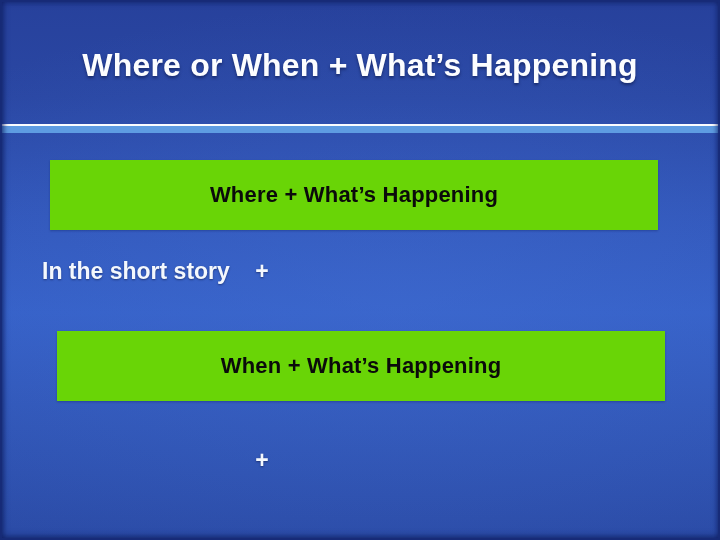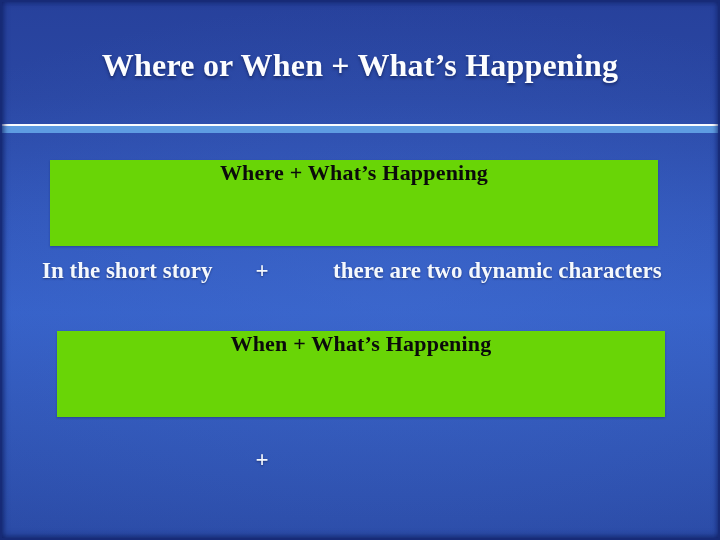--- a/index.html
+++ b/index.html
@@ -17,21 +17,20 @@
     overflow: hidden;
     background:
       radial-gradient(ellipse 900px 420px at 55% 55%, rgba(70,115,215,0.35) 0%, rgba(70,115,215,0) 70%),
       linear-gradient(to bottom,
         var(--bg-top, #27419c) 0%,
         #2a47a3 18%,
         #3156b9 40%,
         var(--bg-mid, #3560c7) 58%,
         #3157b8 75%,
         var(--bg-bottom, #2b4ba6) 100%);
-    font-family: Liberation Serif, serif;
   }
   .frame {
     position: absolute;
     inset: 0;
     pointer-events: none;
     box-shadow:
       inset 0 0 0 2px rgba(24,44,120,0.85),
       inset 5px 0 6px -2px rgba(16,32,100,0.9),
       inset -4px 0 6px -2px rgba(16,32,100,0.8),
       inset 0 4px 6px -2px rgba(16,32,100,0.8),
@@ -51,24 +50,24 @@
     letter-spacing: 0.2px;
     white-space: nowrap;
   }
   .divider { position: absolute; left: 0; right: 0; top: 124px; }
   .divider-white { height: 2px; background: var(--divider-white, #fbfdff); }
   .divider-blue  { height: 7px; background: var(--divider-blue, #5e9ce2); }
   .header-box {
     position: absolute;
     left: 50px;
     width: 608px;
-    height: 86px;
+    height: 70px;
     background: var(--box-green, #69d506);
     display: flex;
-    align-items: flex-start;
+    align-items: center;
     justify-content: center;
     box-shadow: 0 1px 2px rgba(15, 30, 90, 0.35);
   }
   .header-box.first  { top: 160px; }
   .header-box.second { top: 331px; margin-left: 7px; }
   .header-label {
     font-size: 22px;
     font-weight: bold;
     color: var(--box-text, #0b0b0b);
     letter-spacing: 0.2px;
@@ -104,21 +103,20 @@
     <div class="divider-blue"></div>
   </div>
 
   <div class="header-box first">
     <span class="header-label">Where + What’s Happening</span>
   </div>
 
   <div class="formula-row first">
     <span class="f-left">In the short story</span>
     <span class="f-plus">+</span>
-    <span class="f-right">there are two dynamic characters</span>
   </div>
 
   <div class="header-box second">
     <span class="header-label">When + What’s Happening</span>
   </div>
 
   <div class="formula-row second">
     <span class="f-plus">+</span>
   </div>
 

